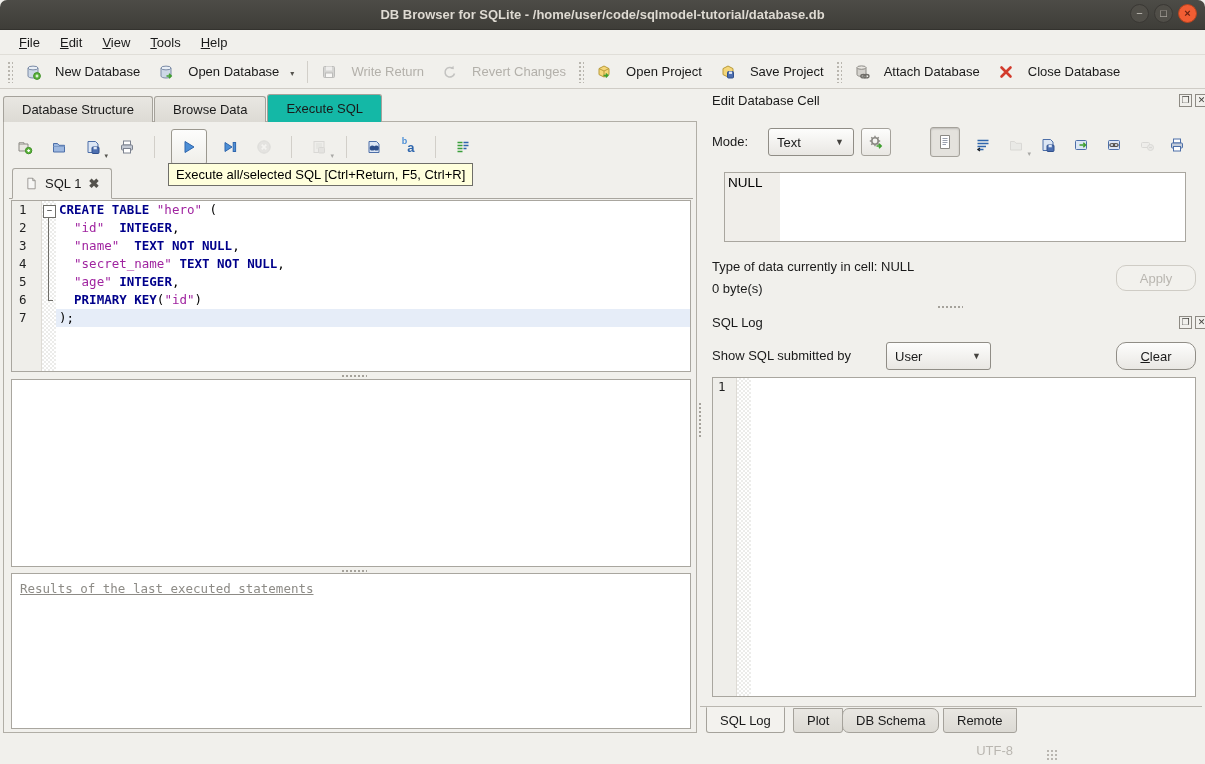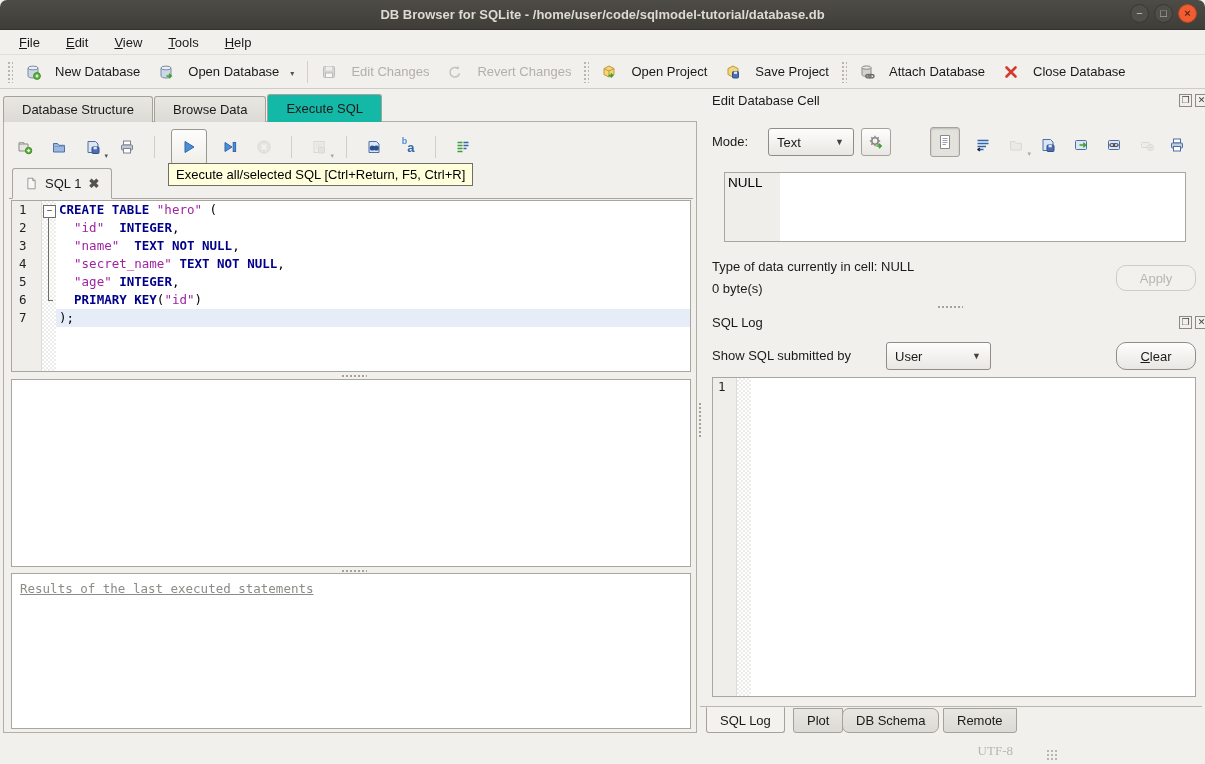--- a/index.html
+++ b/index.html
@@ -19,21 +19,21 @@
   .titlebar .title { color:#dedad2; font-weight:bold; font-size:13px; }
   .winbtns { position:absolute; right:8px; top:4px; display:flex; gap:5px; }
   .winbtn {
     width:19px; height:19px; border-radius:50%; background:#504e48;
     border:1px solid #3a3834; color:#c9c5bd; font-size:11px; line-height:17px;
     text-align:center; cursor:default;
   }
   .winbtn.close { background:#f15d33; border-color:#b8441f; color:#6b2312; font-weight:bold; }
   
   .menubar { position:absolute; left:0; top:30px; width:1205px; height:25px;
-    background:#f1f0ec; border-bottom:1px solid #e0ded8; display:flex; align-items:center; padding-left:10px; gap:8px; }
+    background:#f1f0ec; border-bottom:1px solid #e0ded8; display:flex; align-items:center; padding-left:10px; gap:2px; }
   .menu-item { padding:3px 9px; }
   .menu-item::first-letter { text-decoration:underline; }
   
   .toolbar { position:absolute; left:0; top:55px; width:1205px; height:34px;
     background:#f1f0ec; border-bottom:1px solid #cfccc6; display:flex; align-items:center; padding-left:4px; }
   .tb-handle { width:6px; height:22px; margin:0 3px;
     background-image:radial-gradient(#b9b6af 1px, transparent 1.2px); background-size:4px 4px; }
   .tb-btn { display:flex; align-items:center; gap:14px; padding:5px 9px; white-space:nowrap; }
   .tb-btn.disabled { color:#b3b0aa; }
   .tb-sep { width:1px; height:22px; background:#d2cfc9; margin:0 4px; }
@@ -113,21 +113,21 @@
   .cellbox { position:absolute; left:724px; top:172px; width:462px; height:70px;
     border:1px solid #a9a69f; background:#fff; display:flex; }
   .cellbox .strip { width:55px; background:#f0eeea; flex:none; }
   .cellbox .nulltext { position:absolute; left:3px; top:2px; font-size:13.5px; color:#000; }
   
   .docktab { position:absolute; height:25px; padding:0 13px; display:flex; align-items:center;
     background:linear-gradient(#e9e7e2,#dcdad4); border:1px solid #a5a29b; border-radius:0 0 3px 3px; top:708px; }
   .docktab.active { background:#f3f2ee; border-top-color:#f3f2ee; top:707px; height:26px; z-index:4; }
   .dockline { position:absolute; left:700px; top:706px; width:502px; height:1px; background:#bab7b0; }
   
-  .statusbar { position:absolute; left:0; top:734px; width:1061px; height:30px; background:#f1f0ec;font-family:Liberation Serif, serif; }
+  .statusbar { position:absolute; left:0; top:734px; width:1061px; height:30px; background:#f1f0ec; }
   .encoding { position:absolute; right:48px; top:9px; color:#b9b6b0; font-size:13px; }
   .grip { position:absolute; right:3px; bottom:3px; width:12px; height:12px;
     background-image:radial-gradient(#b9b6b0 1px, transparent 1.2px); background-size:4px 4px; }
   svg { display:block; }
 </style>
 </head>
 <body>
 
 <div id="app">
 
@@ -174,21 +174,21 @@
     </div>
     <div class="tb-sep"></div>
     <div class="tb-btn disabled">
       <span class="icon16">
           <svg viewBox="0 0 16 16">
             <rect x="2.5" y="2.5" width="11" height="11" rx="1" fill="#aebdd4" stroke="#7a8aa5"></rect>
             <rect x="5" y="2.5" width="6" height="4" fill="#e9eff6"></rect>
             <rect x="4.5" y="9" width="7" height="4.5" fill="#fff" stroke="#7a8aa5"></rect>
           </svg>
         </span>
-      <span>Edit Changes</span>
+      <span>Write Return</span>
     </div>
     <div class="tb-btn disabled">
       <span class="icon16">
           <svg viewBox="0 0 16 16">
             <path d="M12.5 9.5A4.8 4.8 0 1 1 11 4.6" fill="none" stroke="#8c98ab" stroke-width="1.6"></path>
             <path d="M11.5 1.8l.3 3.4-3.3-.6z" fill="#8c98ab"></path>
           </svg>
         </span>
       <span>Revert Changes</span>
     </div>

